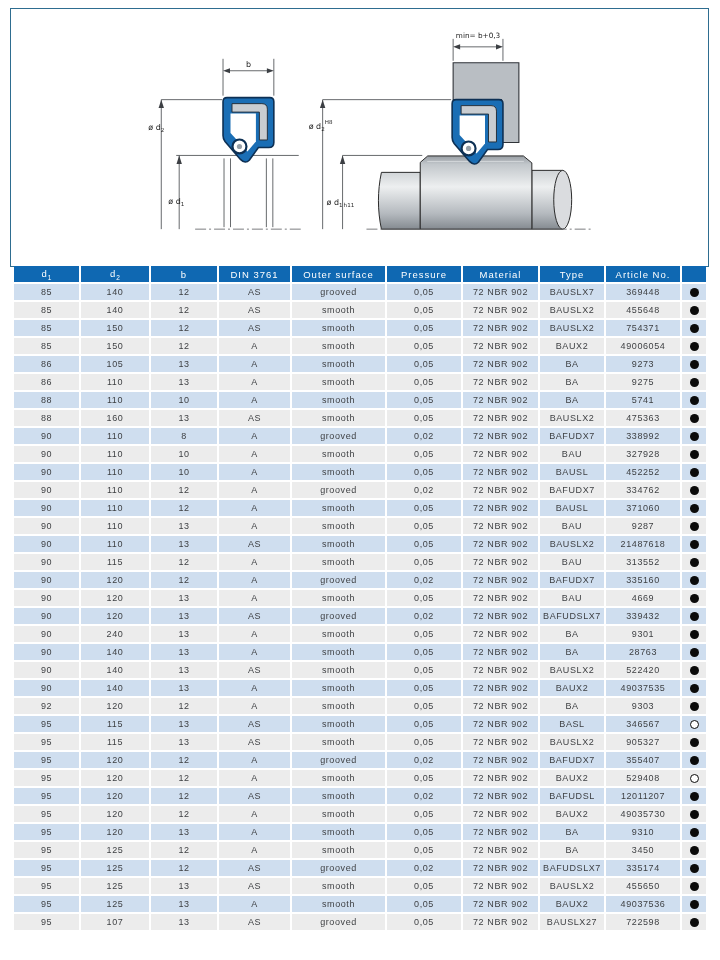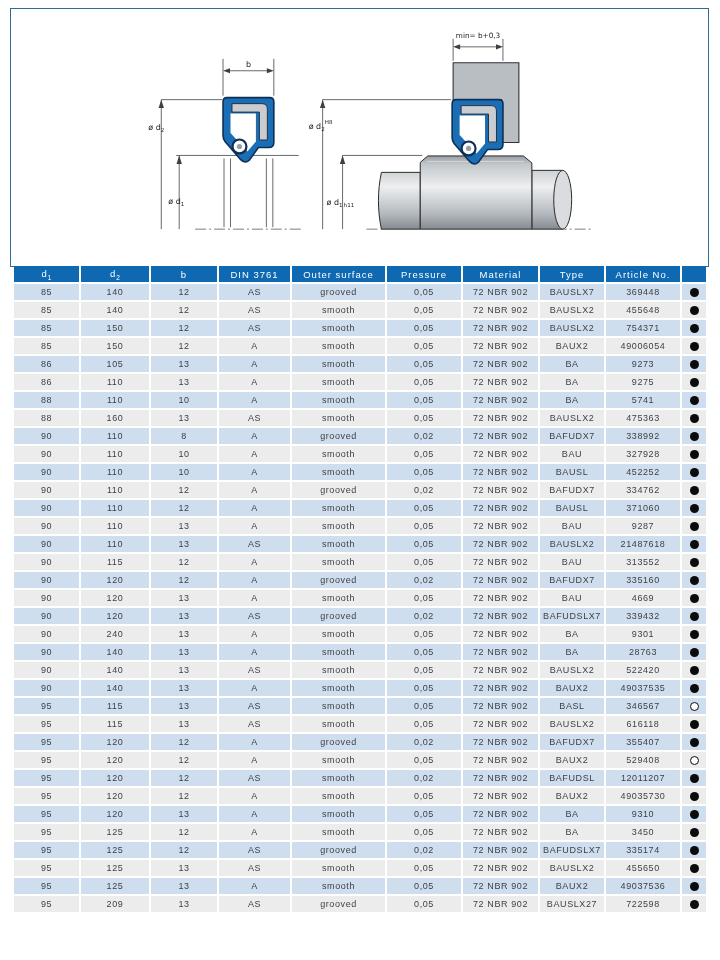--- a/index.html
+++ b/index.html
@@ -422,20 +422,32 @@
         <td>140</td>
         <td>13</td>
         <td>A</td>
         <td>smooth</td>
         <td>0,05</td>
         <td>72 NBR 902</td>
         <td>BAUX2</td>
         <td>49037535</td>
         <td><span class="dot filled"></span></td>
       </tr>
+      <tr class="gray">
+        <td>92</td>
+        <td>120</td>
+        <td>12</td>
+        <td>A</td>
+        <td>smooth</td>
+        <td>0,05</td>
+        <td>72 NBR 902</td>
+        <td>BA</td>
+        <td>9303</td>
+        <td><span class="dot filled"></span></td>
+      </tr>
       <tr class="blue">
         <td>95</td>
         <td>115</td>
         <td>13</td>
         <td>AS</td>
         <td>smooth</td>
         <td>0,05</td>
         <td>72 NBR 902</td>
         <td>BASL</td>
         <td>346567</td>
@@ -443,21 +455,21 @@
       </tr>
       <tr class="gray">
         <td>95</td>
         <td>115</td>
         <td>13</td>
         <td>AS</td>
         <td>smooth</td>
         <td>0,05</td>
         <td>72 NBR 902</td>
         <td>BAUSLX2</td>
-        <td>616118</td>
+        <td>905327</td>
         <td><span class="dot filled"></span></td>
       </tr>
       <tr class="blue">
         <td>95</td>
         <td>120</td>
         <td>12</td>
         <td>A</td>
         <td>grooved</td>
         <td>0,02</td>
         <td>72 NBR 902</td>
@@ -556,21 +568,21 @@
         <td>A</td>
         <td>smooth</td>
         <td>0,05</td>
         <td>72 NBR 902</td>
         <td>BAUX2</td>
         <td>49037536</td>
         <td><span class="dot filled"></span></td>
       </tr>
       <tr class="gray">
         <td>95</td>
-        <td>209</td>
+        <td>107</td>
         <td>13</td>
         <td>AS</td>
         <td>grooved</td>
         <td>0,05</td>
         <td>72 NBR 902</td>
         <td>BAUSLX27</td>
         <td>722598</td>
         <td><span class="dot filled"></span></td>
       </tr>
     </tbody>

